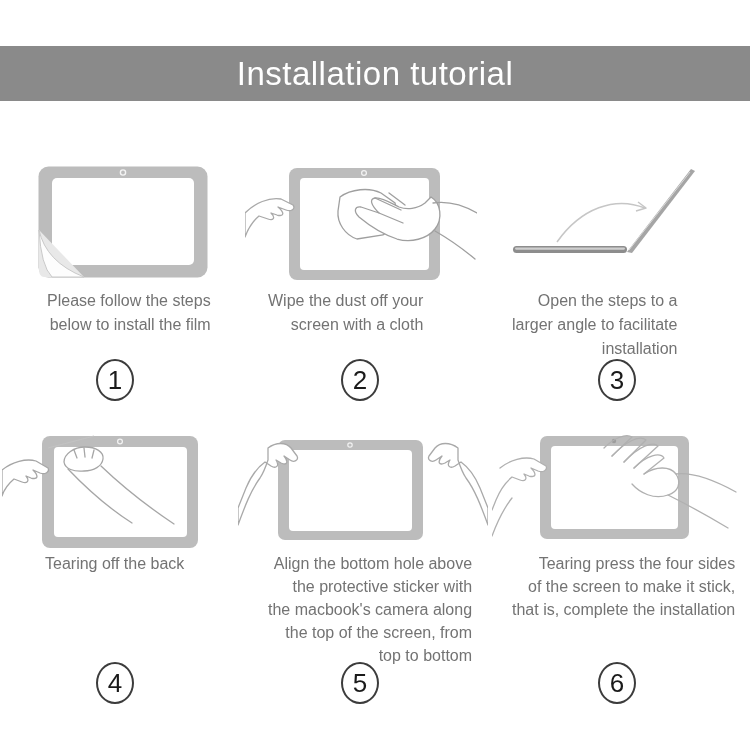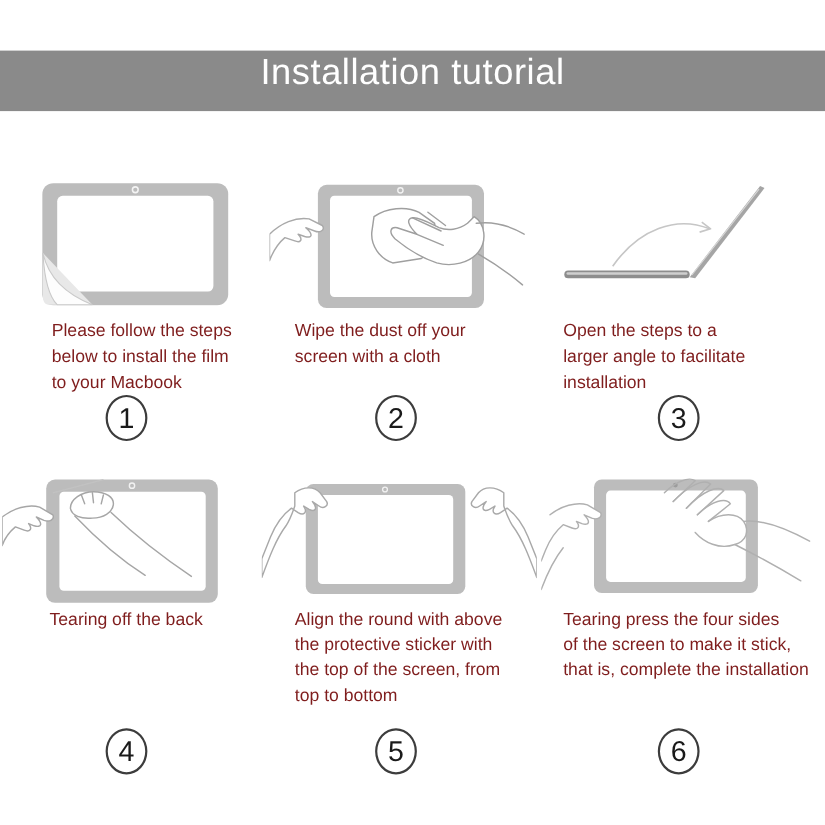--- a/index.html
+++ b/index.html
@@ -2,27 +2,27 @@
 <html><head>
 <meta charset="utf-8">
 <style>
   html,body{margin:0;padding:0;background:#fff;}
   .canvas{
     position:relative;width:750px;height:750px;background:#ffffff;
     font-family:"Liberation Sans","DejaVu Sans",sans-serif;overflow:hidden;
   }
   .header-bar{
     position:absolute;left:0;top:46px;width:750px;height:55px;
-    background:#8a8a8a;display:flex;justify-content:center;
+    background:#8a8a8a;display:flex;align-items:center;justify-content:center;
   }
   .header-title{
     color:#ffffff;font-size:33px;letter-spacing:0.5px;font-weight:400;
   }
   .illus{position:absolute;}
-  .caption{position:absolute;color:#7f1d1d;font-size:16px;}
+  .caption{position:absolute;color:#737373;font-size:16px;text-align:right;}
   .caption div{white-space:nowrap;}
   .cap-r1 div{line-height:24px;}
   .cap-r2 div{line-height:23px;}
   .badge{
     position:absolute;width:38px;height:42px;box-sizing:border-box;
     border:2px solid #3c3c3c;border-radius:50%;
     display:flex;align-items:center;justify-content:center;
     font-size:26px;color:#1a1a1a;background:#fff;
   }
 </style>
@@ -110,38 +110,38 @@
     </g>
     <g>
       <path d="M8 44 C18 36 32 32 42 35 L54 42 C56 46 51 49 46 47 L39 44 C45 50 44 54 37 52 L32 50 C36 55 33 58 28 56 L20 53 C14 58 8 66 4 76 L0 86" fill="#ffffff" stroke="#b0b0b0" stroke-width="1.3" stroke-linejoin="round" stroke-linecap="round"></path>
       <path d="M0 112 C6 96 12 84 20 74" fill="none" stroke="#b0b0b0" stroke-width="1.3" stroke-linecap="round"></path>
     </g>
   </svg>
 
   <div class="caption cap-r1" style="left:47px;top:289px">
     <div>Please follow the steps</div>
     <div>below to install the film</div>
-    <div>to your Macbook</div>
   </div>
   <div class="caption cap-r1" style="left:268px;top:289px">
     <div>Wipe the dust off your</div>
     <div>screen with a cloth</div>
   </div>
   <div class="caption cap-r1" style="left:512px;top:289px">
     <div>Open the steps to a</div>
     <div>larger angle to facilitate</div>
     <div>installation</div>
   </div>
 
   <div class="caption cap-r2" style="left:45px;top:552px">
     <div>Tearing off the back</div>
   </div>
   <div class="caption cap-r2" style="left:268px;top:552px">
-    <div>Align the round with above</div>
+    <div>Align the bottom hole above</div>
     <div>the protective sticker with</div>
+    <div>the macbook's camera along</div>
     <div>the top of the screen, from</div>
     <div>top to bottom</div>
   </div>
   <div class="caption cap-r2" style="left:512px;top:552px">
     <div>Tearing press the four sides</div>
     <div>of the screen to make it stick,</div>
     <div>that is, complete the installation</div>
   </div>
 
   <div class="badge" style="left:96px;top:359px">

